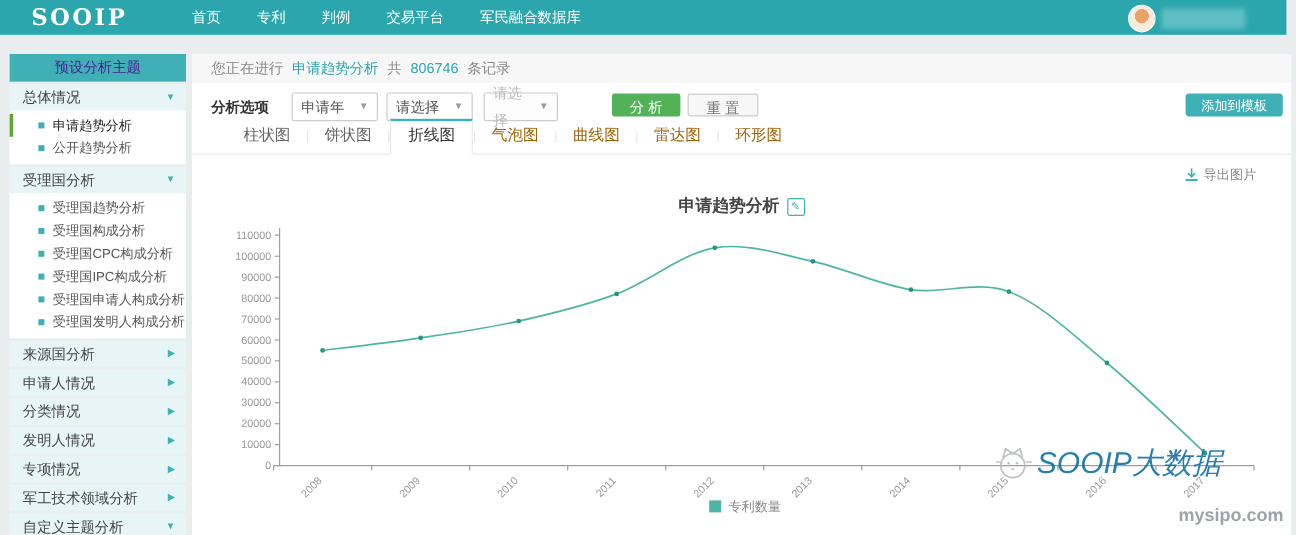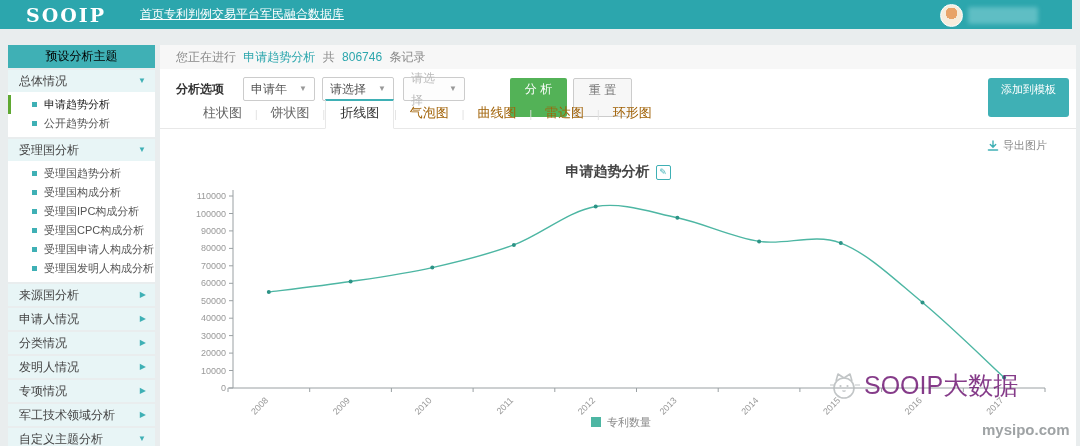--- a/index.html
+++ b/index.html
@@ -3,49 +3,49 @@
 <meta charset="utf-8">
 <style>
   html,body{margin:0;padding:0;}
   body{width:1080px;height:446px;position:relative;overflow:hidden;
        background:#e9edee;font-family:"Liberation Sans","DejaVu Sans",sans-serif;
        -webkit-font-smoothing:antialiased;}
   
   .topnav{position:absolute;left:0;top:0;width:1072px;height:29px;background:#2ca6ad;
           display:flex;align-items:center;color:#fff;z-index:5;}
   .logo{margin-left:26px;font-size:19px;font-weight:bold;letter-spacing:2px;font-family:"DejaVu Serif",serif;}
-  .nav-items{display:flex;margin-left:34px;font-size:12px;text-decoration:underline;}
+  .nav-items{display:flex;margin-left:54px;gap:30px;font-size:12px;}
   .nav-item{cursor:pointer;white-space:nowrap;}
   .user-area{position:absolute;right:34px;top:4px;display:flex;align-items:center;}
   .avatar{width:21px;height:21px;border-radius:50%;background:radial-gradient(circle at 50% 40%,#e8a368 0 35%,#f6ecdc 36% 100%);border:1px solid #fff;}
   .user-name-blur{width:70px;height:17px;background:#5fbec4;border-radius:2px;margin-left:5px;filter:blur(2px);}
   
   .sidebar{position:absolute;left:8px;top:45px;width:147px;font-size:12px;}
-  .sb-header{height:23px;line-height:23px;background:#3fb0b5;color:#000000;text-align:center;}
+  .sb-header{height:23px;line-height:23px;background:#3fb0b5;color:#4c1d95;text-align:center;}
   .sec{margin-top:2px;}
   .sec-head{height:22px;line-height:22px;background:#e8f5f6;color:#444;
             padding:0 9px 0 11px;display:flex;justify-content:space-between;align-items:center;cursor:pointer;}
   .sec-arrow{color:#3fb0b5;font-size:8px;line-height:1;}
   .sec-items{background:#fff;padding:3px 0 4px;}
   .sb-item{height:19px;display:flex;align-items:center;color:#555;font-size:11px;
            padding-left:21px;border-left:3px solid transparent;cursor:pointer;white-space:nowrap;}
   .sb-item .bullet{width:5px;height:5px;background:#3fb0b5;margin-right:7px;flex:none;}
   .sb-item.active{border-left-color:#5fa832;color:#222;}
   
   .main{position:absolute;left:160px;top:45px;width:916px;height:401px;background:#fff;}
   .status-row{height:24px;line-height:24px;background:#f7f7f7;font-size:12px;color:#888;padding-left:16px;}
   .status-row .hl{color:#2ca6ad;margin:0 4px;}
   .filter-row{position:relative;height:34px;}
   .filter-label{position:absolute;left:16px;top:8px;font-size:12px;color:#333;font-weight:bold;line-height:24px;}
   .sel{position:absolute;top:8px;height:24px;box-sizing:border-box;border:1px solid #ccc;border-radius:2px;
        background:#fff;font-size:12px;color:#555;line-height:22px;padding:0 7px;
        display:flex;justify-content:space-between;align-items:center;cursor:pointer;}
   .sel .caret{color:#999;font-size:8px;margin-left:6px;}
   .sel.disabled{color:#bbb;background:#fdfdfd;}
-  .btn{position:absolute;top:9px;height:39px;line-height:23px;text-align:center;font-size:12px;
+  .btn{position:absolute;top:9px;height:19px;line-height:23px;text-align:center;font-size:12px;
        border-radius:2px;cursor:pointer;box-sizing:border-box;}
   .btn-analyze{left:350px;width:57px;background:#53b257;color:#fff;}
   .btn-reset{left:413px;width:59px;background:#f7f7f7;border:1px solid #ccc;color:#777;}
   .btn-add{left:828px;width:81px;background:#3fb0b5;color:#fff;border-radius:3px;font-size:11px;}
   
   .tabs-row{position:relative;height:25px;border-bottom:1px solid #e8e8e8;
             display:flex;align-items:flex-end;padding-left:30px;box-sizing:content-box;}
   .tab{font-size:13px;color:#666;padding:5px 13px 6px;cursor:pointer;white-space:nowrap;}
   .tab.disabled{color:#a16207;}
   .tab.active{background:#fff;border:1px solid #e8e8e8;border-bottom:1px solid #fff;border-top:2px solid #3fb0b5;
@@ -56,21 +56,21 @@
   .export-btn{position:absolute;right:29px;top:9px;display:flex;align-items:center;gap:4px;
               font-size:11px;color:#888;cursor:pointer;}
   .chart-title-row{position:absolute;left:0;top:34px;width:916px;text-align:center;font-size:14px;
                    font-weight:bold;color:#444;}
   .edit-icon{display:inline-block;width:13px;height:13px;line-height:12px;border:1px solid #3fb0b5;
              border-radius:2px;color:#3fb0b5;font-size:9px;font-weight:normal;text-align:center;
              vertical-align:1px;margin-left:6px;cursor:pointer;}
   svg.plot{position:absolute;left:0;top:0;}
   
   .wm-brand{position:absolute;left:668px;top:240px;display:flex;align-items:center;gap:2px;
-            color:#701a75;font-size:25px;opacity:.85;white-space:nowrap;pointer-events:none;}
+            color:#0369a1;font-size:25px;opacity:.85;white-space:nowrap;pointer-events:none;font-style:italic;}
   .wm-site{position:absolute;left:822px;top:292px;color:#9fa3a5;font-size:15px;font-weight:bold;pointer-events:none;}
 </style>
 </head>
 <body>
 
 <div class="topnav">
   <div class="logo">SOOIP</div>
   <div class="nav-items">
       <div class="nav-item">首页</div>
       <div class="nav-item">专利</div>
@@ -112,25 +112,25 @@
           <div class="sb-item">
             <span class="bullet"></span>
             <span>受理国趋势分析</span>
           </div>
           <div class="sb-item">
             <span class="bullet"></span>
             <span>受理国构成分析</span>
           </div>
           <div class="sb-item">
             <span class="bullet"></span>
+            <span>受理国CPC构成分析</span>
+          </div>
+          <div class="sb-item">
+            <span class="bullet"></span>
             <span>受理国IPC构成分析</span>
-          </div>
-          <div class="sb-item">
-            <span class="bullet"></span>
-            <span>受理国CPC构成分析</span>
           </div>
           <div class="sb-item">
             <span class="bullet"></span>
             <span>受理国申请人构成分析</span>
           </div>
           <div class="sb-item">
             <span class="bullet"></span>
             <span>受理国发明人构成分析</span>
           </div>
         </div>

